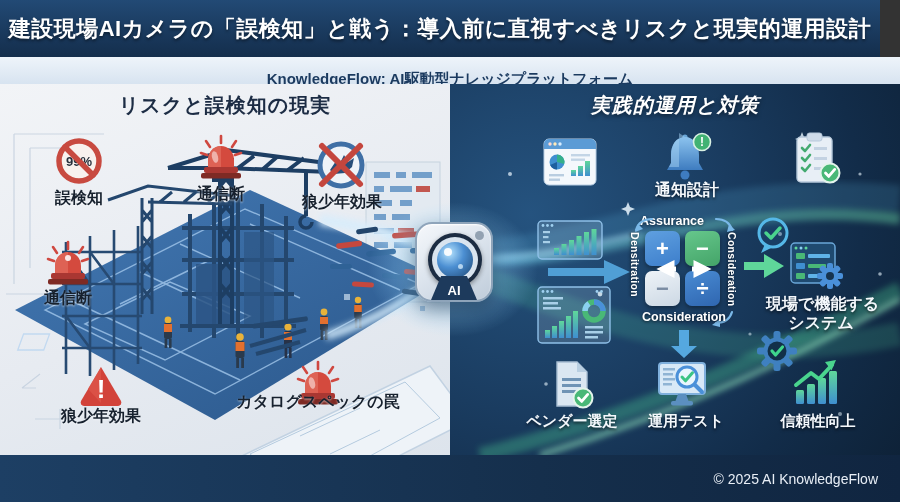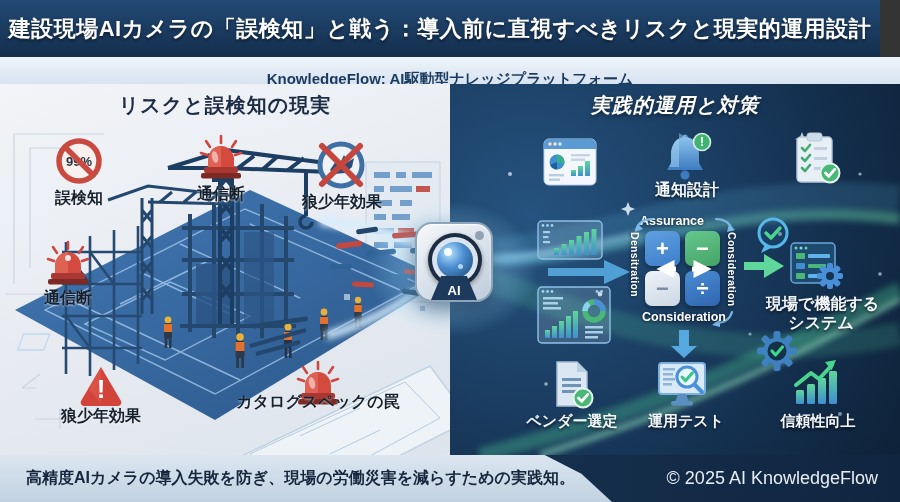--- a/index.html
+++ b/index.html
@@ -56,21 +56,21 @@
   .qlab{color:#fff;font-weight:800;font-size:12.5px;text-shadow:0 1px 3px rgba(0,0,0,.6);white-space:nowrap;}
   .qv{writing-mode:vertical-rl;font-size:10.5px;letter-spacing:.3px;}
   
   .footer{left:0;top:455px;width:900px;height:47px;
           background:linear-gradient(90deg,#1d3f64 0%,#152f4c 60%,#102540 100%);}
   .footer-light{left:0;top:0;width:612px;height:47px;
           background:linear-gradient(180deg,#dbe6f0 0%,#c2d2e2 100%);
           clip-path:polygon(0 0,89% 0,95% 40%,100% 100%,0 100%);
           display:flex;align-items:center;}
   .footer-light .t{margin-left:26px;color:#16263d;font-size:16px;font-weight:800;white-space:nowrap;}
-  .copyright{right:22px;top:0;height:47px;display:flex;align-items:center;color:#e8eef6;font-size:18px;}
+  .copyright{right:22px;top:0;height:47px;display:flex;align-items:center;color:#e8eef6;font-size:14px;}
 </style>
 </head>
 <body>
 
 <div id="app">
 
   <div class="abs header">
     <div class="t">建設現場AIカメラの「誤検知」と戦う：導入前に直視すべきリスクと現実的運用設計</div>
   </div>
   <div class="abs subbar">
@@ -572,19 +572,16 @@
         </div>
           </div>
       </div>
       <div class="abs cam-wedge">
         <span>AI</span>
       </div>
     </div>
   </div>
 
   <div class="abs footer">
-    <div class="abs footer-light">
-      <div class="t">高精度AIカメラの導入失敗を防ぎ、現場の労働災害を減らすための実践知。</div>
-    </div>
     <div class="abs copyright">© 2025 AI KnowledgeFlow</div>
   </div>
 
 </div>
 
 </body></html>

